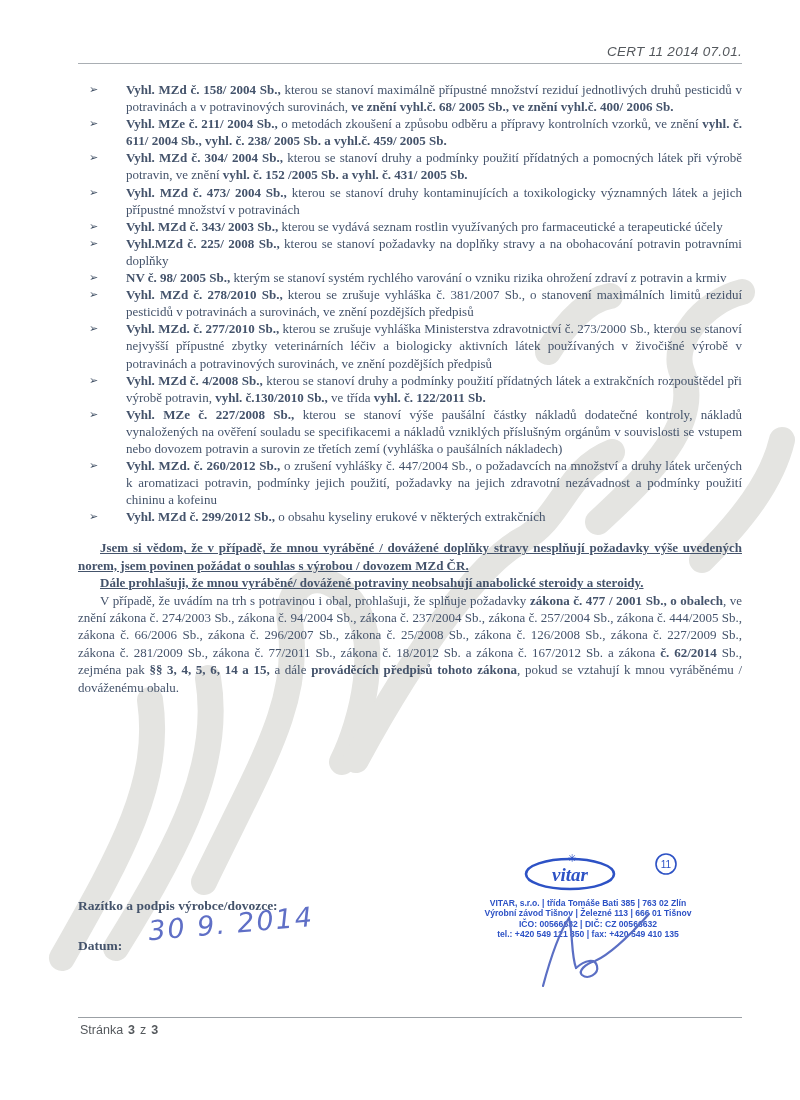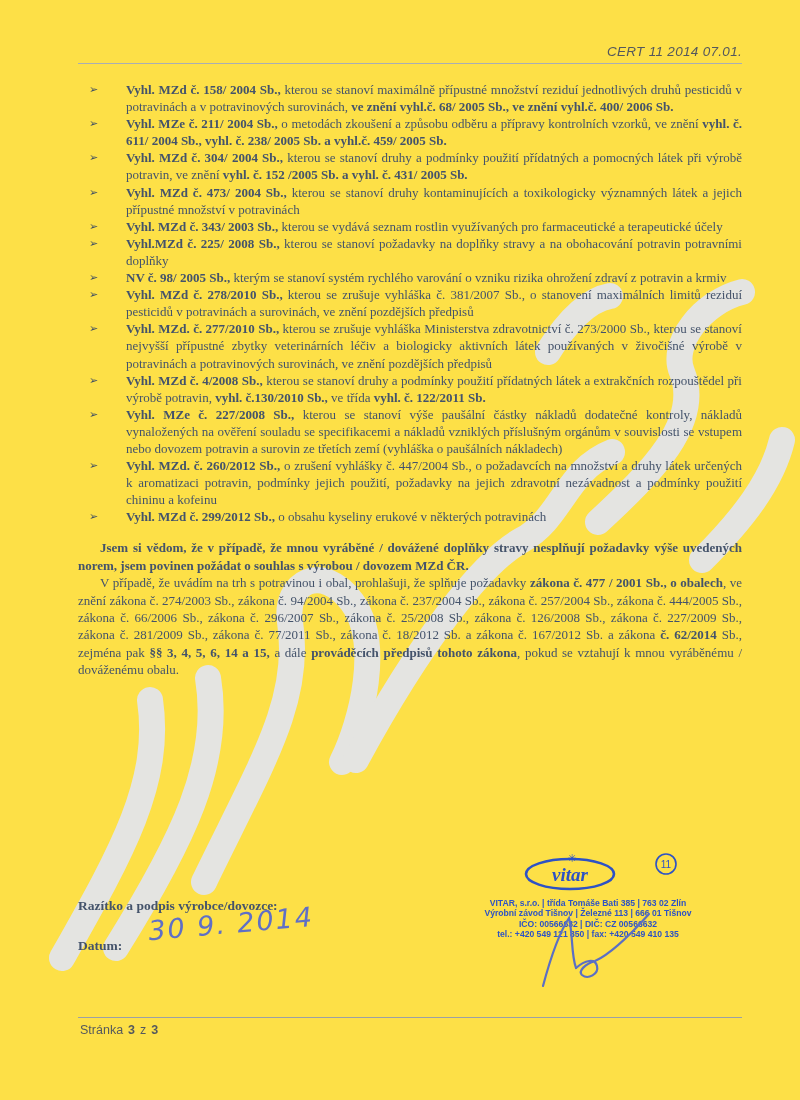--- a/index.html
+++ b/index.html
@@ -1,33 +1,33 @@
 <!DOCTYPE html>
 <html><head>
 <meta charset="utf-8">
 <style>
   html,body{margin:0;padding:0;}
   body{width:800px;height:1100px;background:#e9e9e7;}
-  .page{position:relative;width:800px;height:1100px;background:#fde047;overflow:hidden;
+  .page{position:relative;width:800px;height:1100px;background:#ffffff;overflow:hidden;
         font-family:"Liberation Serif",serif;color:#44536b;}
   .watermark{position:absolute;left:0;top:0;z-index:1;pointer-events:none;}
   .content{position:absolute;left:78px;width:664px;top:44px;z-index:2;}
   .hdr{text-align:right;font-family:"Liberation Sans",sans-serif;font-style:italic;
        font-size:13.5px;color:#54585d;letter-spacing:.3px;}
   .rule{height:1px;background:#a9aeb3;margin-top:4px;}
   .list{margin-top:17px;}
   .li{display:flex;}
   .bullet{flex:none;width:37px;padding-left:11px;font-size:11px;color:#3f4e63;line-height:17.1px;}
   .li-text{flex:1;text-align:justify;font-size:13px;line-height:17.1px;}
   .b{font-weight:bold;}
   .paras{margin-top:14px;}
   .para{text-align:justify;font-size:13px;line-height:17.4px;margin:0;}
   .para.bold{font-weight:bold;}
   .para.indent{text-indent:22px;}
-  .para.mt{}
+  .para.mt{text-decoration:underline;}
   .sig-label{position:absolute;left:78px;z-index:2;font-size:13.5px;font-weight:bold;color:#44536b;}
   .hand-date{position:absolute;left:148px;top:908px;z-index:3;
              font-family:"DejaVu Sans",sans-serif;font-style:italic;
              font-size:27px;color:#5f6fc6;transform:rotate(-5deg);letter-spacing:2px;}
   .stamp{position:absolute;left:452px;top:850px;width:272px;z-index:2;text-align:center;
          font-family:"Liberation Sans",sans-serif;}
   .stamp-address{margin-top:2px;font-size:8.6px;line-height:10.3px;font-weight:bold;}
   .sig-svg{position:absolute;left:535px;top:908px;z-index:3;}
   .footer{position:absolute;left:78px;width:664px;top:1017px;z-index:2;}
   .footer-line{height:1px;background:#9ba0a5;}
@@ -100,26 +100,27 @@
         <div class="li">
           <span class="bullet">➢</span>
           <div class="li-text"><span class="b">Vyhl. MZe č. 227/2008 Sb.,</span><span> kterou se stanoví výše paušální částky nákladů dodatečné kontroly, nákladů vynaložených na ověření souladu se specifikacemi a nákladů vzniklých příslušným orgánům v souvislosti se vstupem nebo dovozem potravin a surovin ze třetích zemí (vyhláška o paušálních nákladech)</span></div>
         </div>
         <div class="li">
           <span class="bullet">➢</span>
           <div class="li-text"><span class="b">Vyhl. MZd. č. 260/2012 Sb.,</span><span> o zrušení vyhlášky č. 447/2004 Sb., o požadavcích na množství a druhy látek určených k aromatizaci potravin, podmínky jejich použití, požadavky na jejich zdravotní nezávadnost a podmínky použití chininu a kofeinu</span></div>
         </div>
         <div class="li">
           <span class="bullet">➢</span>
-          <div class="li-text"><span class="b">Vyhl. MZd č. 299/2012 Sb.,</span><span> o obsahu kyseliny erukové v některých potravinách</span></div>
+          <div class="li-text"><span class="b">Vyhl. MZd č. 299/2012 Sb.,</span><span> o obsahu kyseliny erukové v některých extrakčních</span></div>
         </div>
       </div>
 
     <div class="paras">
         <p class="para bold indent mt"><span class="b">Jsem si vědom, že v případě, že mnou vyráběné / dovážené doplňky stravy nesplňují požadavky výše uvedených norem, jsem povinen požádat o souhlas s výrobou / dovozem MZd ČR.</span></p>
+        <p class="para bold indent mt"><span class="b">Dále prohlašuji, že mnou vyráběné/ dovážené potraviny neobsahují anabolické steroidy a steroidy.</span></p>
         <p class="para indent"><span>V případě, že uvádím na trh s potravinou i obal, prohlašuji, že splňuje požadavky </span><span class="b">zákona č. 477 / 2001 Sb., o obalech</span><span>, ve znění zákona č. 274/2003 Sb., zákona č. 94/2004 Sb., zákona č. 237/2004 Sb., zákona č. 257/2004 Sb., zákona č. 444/2005 Sb., zákona č. 66/2006 Sb., zákona č. 296/2007 Sb., zákona č. 25/2008 Sb., zákona č. 126/2008 Sb., zákona č. 227/2009 Sb., zákona č. 281/2009 Sb., zákona č. 77/2011 Sb., zákona č. 18/2012 Sb. a zákona č. 167/2012 Sb. a zákona </span><span class="b">č. 62/2014</span><span> Sb., zejména pak </span><span class="b">§§ 3, 4, 5, 6, 14 a 15,</span><span> a dále </span><span class="b">prováděcích předpisů tohoto zákona</span><span>, pokud se vztahují k mnou vyráběnému / dováženému obalu.</span></p>
       </div>
   </div>
 
   <div class="sig-label" style="top:898px;">Razítko a podpis výrobce/dovozce:</div>
 
   <div class="sig-label" style="top:938px;">Datum:</div>
 
   <div class="hand-date">30 9. 2014</div>
 

